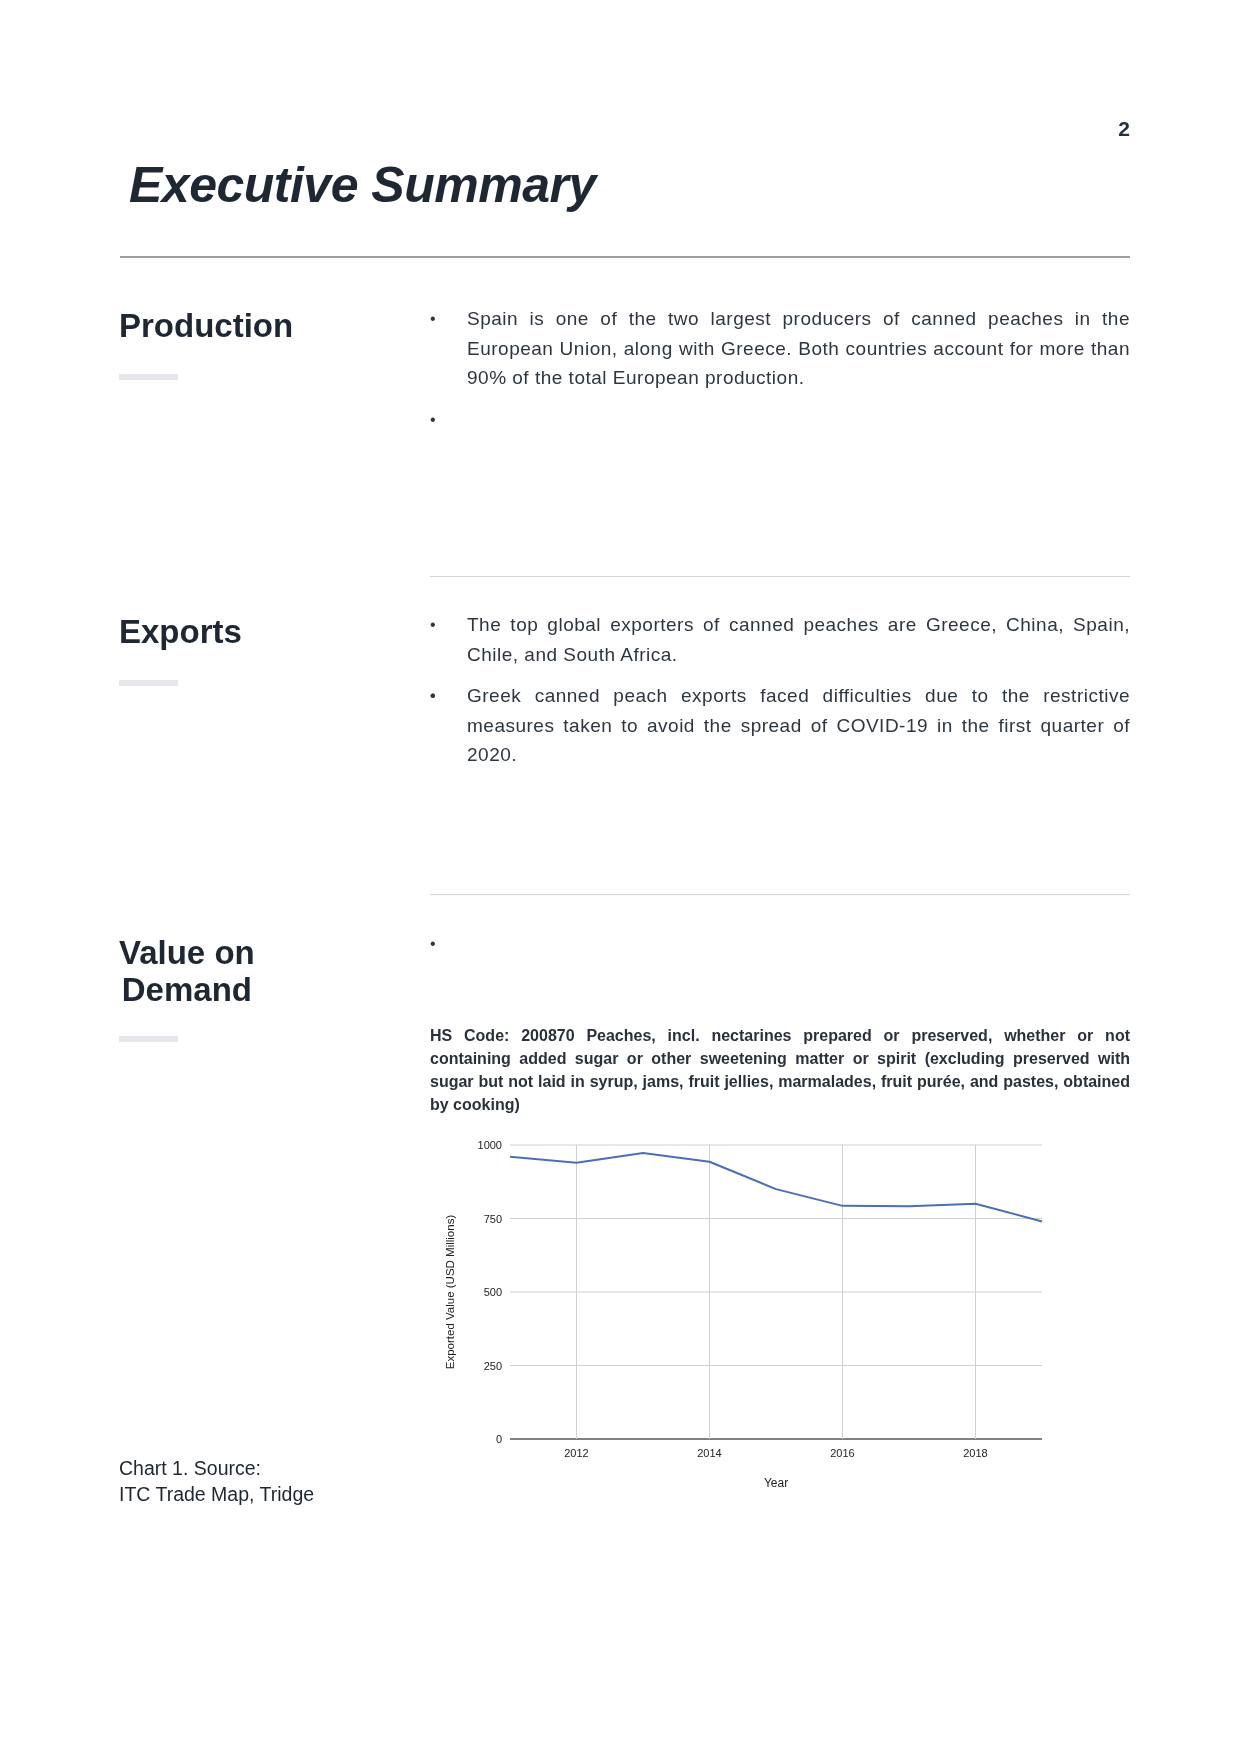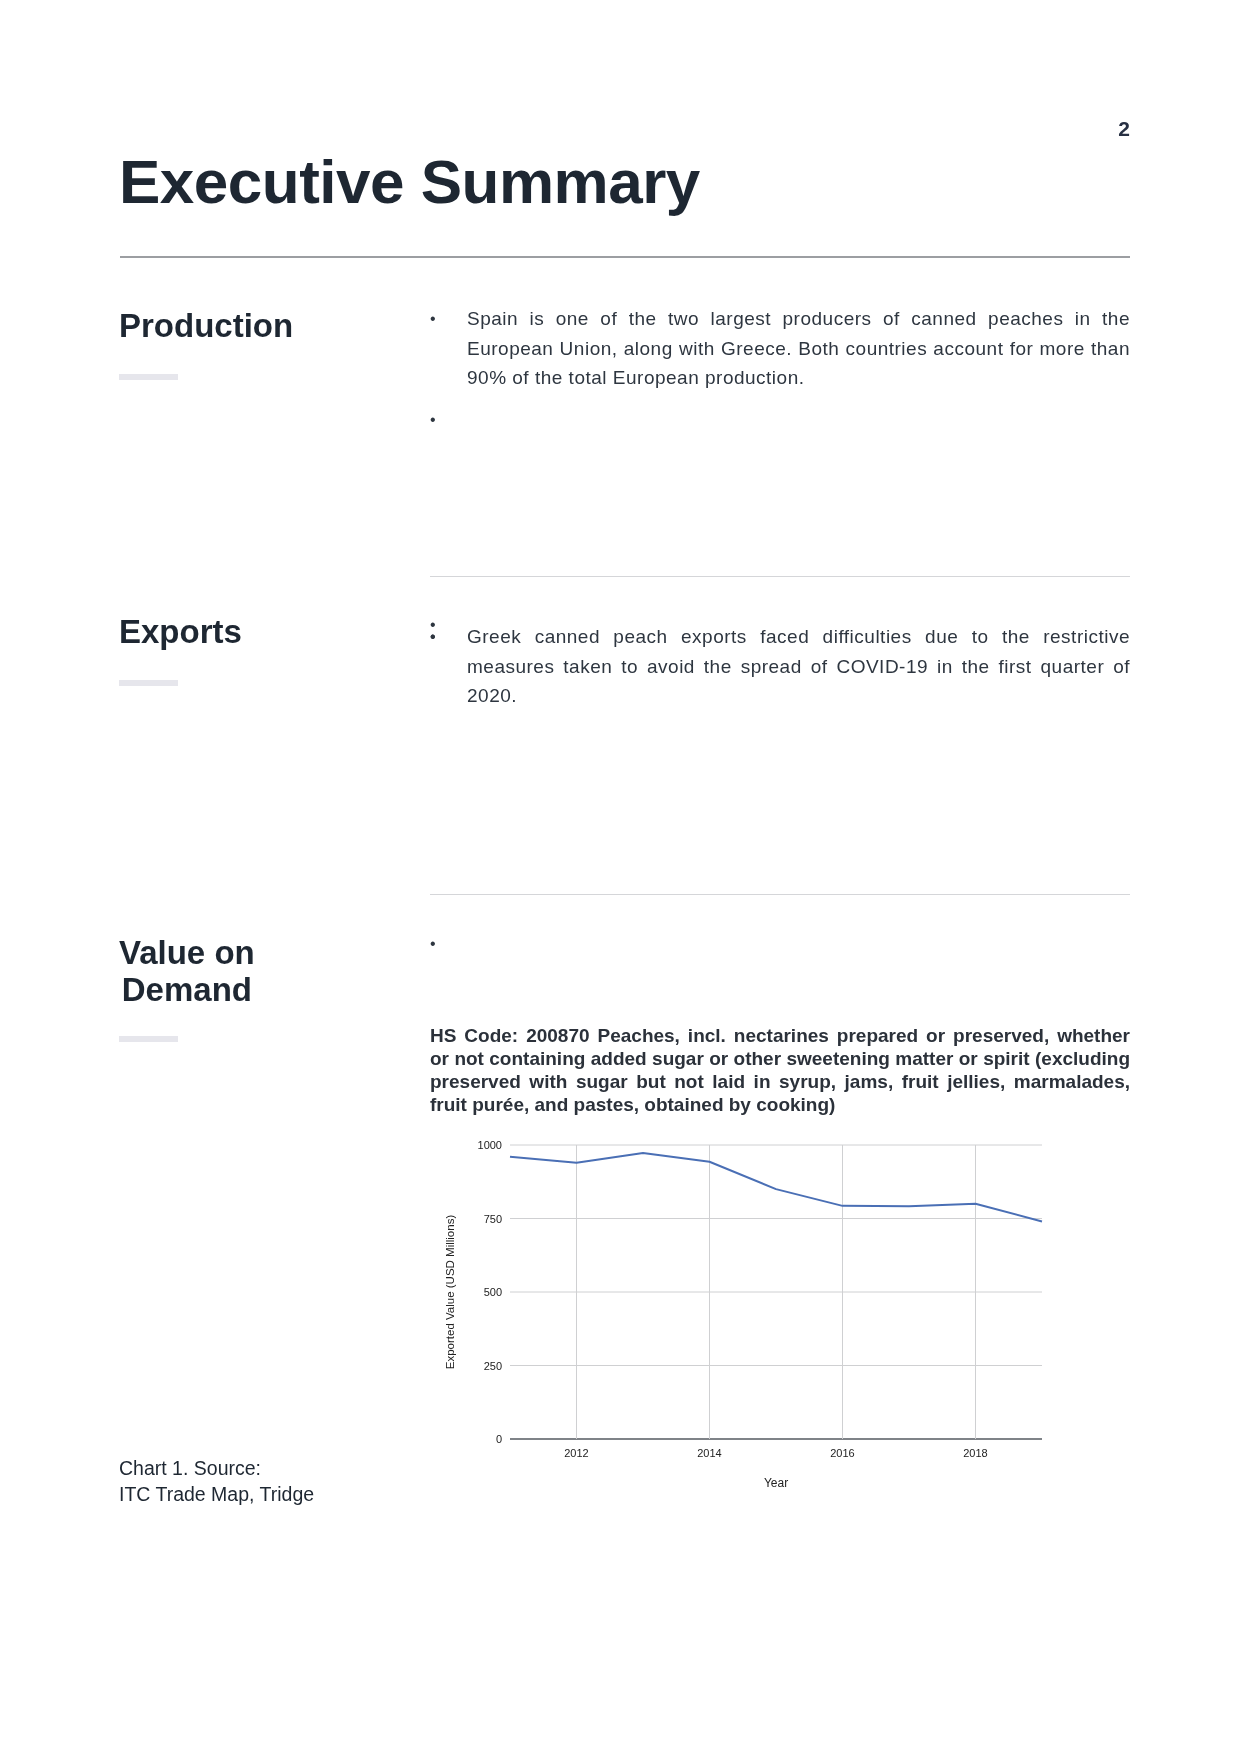--- a/index.html
+++ b/index.html
@@ -1,32 +1,32 @@
 <!DOCTYPE html>
 <html><head>
 <meta charset="utf-8">
 <style>
   html, body { margin: 0; padding: 0; background: #ffffff; }
   body { width: 1240px; height: 1754px; position: relative; overflow: hidden;
          font-family: "Liberation Sans", "DejaVu Sans", sans-serif; color: #1f2833; }
   .page-number { position: absolute; top: 117px; right: 110px; font-size: 21px; font-weight: 700; color: #273043; }
-  .page-title { position: absolute; left: 119px; top: 146px; margin: 0; font-size: 62px; font-weight: 700;
-                letter-spacing: -0.5px; color: #1e2732; }
+  .page-title { position: absolute; left: 119px; top: 146px; margin: 10px; font-size: 50px; font-weight: 700;
+                letter-spacing: -0.5px; color: #1e2732; font-style: italic; }
   .top-rule { position: absolute; left: 120px; top: 256px; width: 1010px; height: 2px; background: #9c9ea2; }
 
   .section-title { position: absolute; left: 119px; margin: 0; font-size: 33px; font-weight: 700; color: #1e2732; line-height: 37px; text-align: center; }
   .section-accent { position: absolute; left: 119px; width: 59px; height: 6px; background: #e6e6ec; }
 
   .bullets { position: absolute; left: 430px; width: 700px; margin: 0; padding: 0; list-style: none; }
   .bullet { position: relative; padding-left: 37px; margin-bottom: 12px; font-size: 19px; line-height: 29.5px;
             color: #2e3640; text-align: justify; letter-spacing: 0.5px; }
   .bullet-dot { position: absolute; left: 0; top: 0; font-size: 16px; color: #2e3640; }
   .section-rule { position: absolute; left: 430px; width: 700px; height: 1px; background: #d5d6d9; }
 
-  .hs-code { position: absolute; left: 430px; top: 1024px; width: 700px; margin: 0; font-size: 19px;
+  .hs-code { position: absolute; left: 430px; top: 1024px; width: 700px; margin: 0; font-size: 16px;
              font-weight: 700; line-height: 23px; color: #2b313a; text-align: justify; }
 
   .chart { position: absolute; left: 430px; top: 1135px; width: 640px; height: 380px; }
   .chart svg { display: block; }
   .chart-caption { position: absolute; left: 119px; top: 1455px; font-size: 19.5px; line-height: 26px; color: #1e2732; }
   .chart-caption b { font-weight: 400; }
 </style>
 </head>
 <body>
 
@@ -38,21 +38,21 @@
 <div class="section-accent" style="top:374px;"></div>
 <ul class="bullets" style="top:304px;">
   <li class="bullet"><span class="bullet-dot">•</span><span>Spain is one of the two largest producers of canned peaches in the European Union, along with Greece. Both countries account for more than 90% of the total European production.</span></li>
   <li class="bullet"><span class="bullet-dot">•</span></li>
 </ul>
 <div class="section-rule" style="top:576px;"></div>
 
 <h2 class="section-title" style="top:613px;">Exports</h2>
 <div class="section-accent" style="top:680px;"></div>
 <ul class="bullets" style="top:610px;">
-  <li class="bullet"><span class="bullet-dot">•</span></li>
+  <li class="bullet"><span class="bullet-dot">•</span><span>The top global exporters of canned peaches are Greece, China, Spain, Chile, and South Africa.</span></li>
   <li class="bullet"><span class="bullet-dot">•</span></li>
   <li class="bullet"><span class="bullet-dot">•</span><span>Greek canned peach exports faced difficulties due to the restrictive measures taken to avoid the spread of COVID-19 in the first quarter of 2020.</span></li>
 </ul>
 <div class="section-rule" style="top:894px;"></div>
 
 <h2 class="section-title" style="top:934px;">
   <span>Value on</span><br>
   <span>Demand</span>
 </h2>
 <div class="section-accent" style="top:1036px;"></div>

